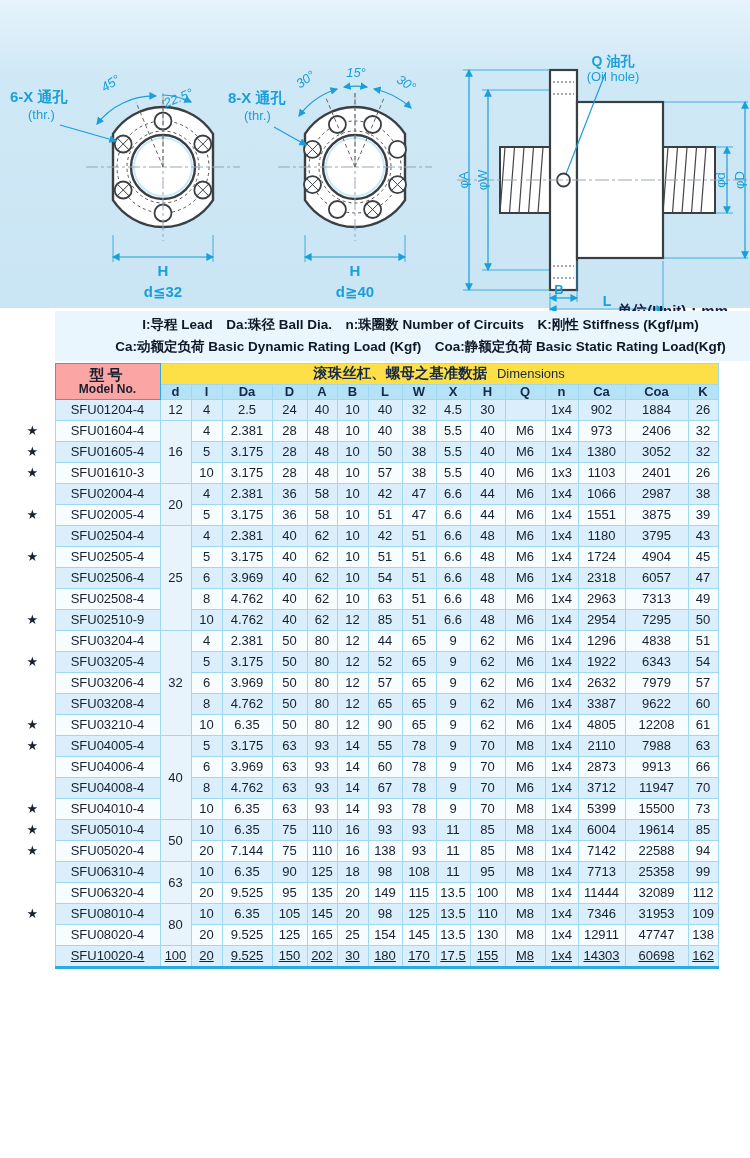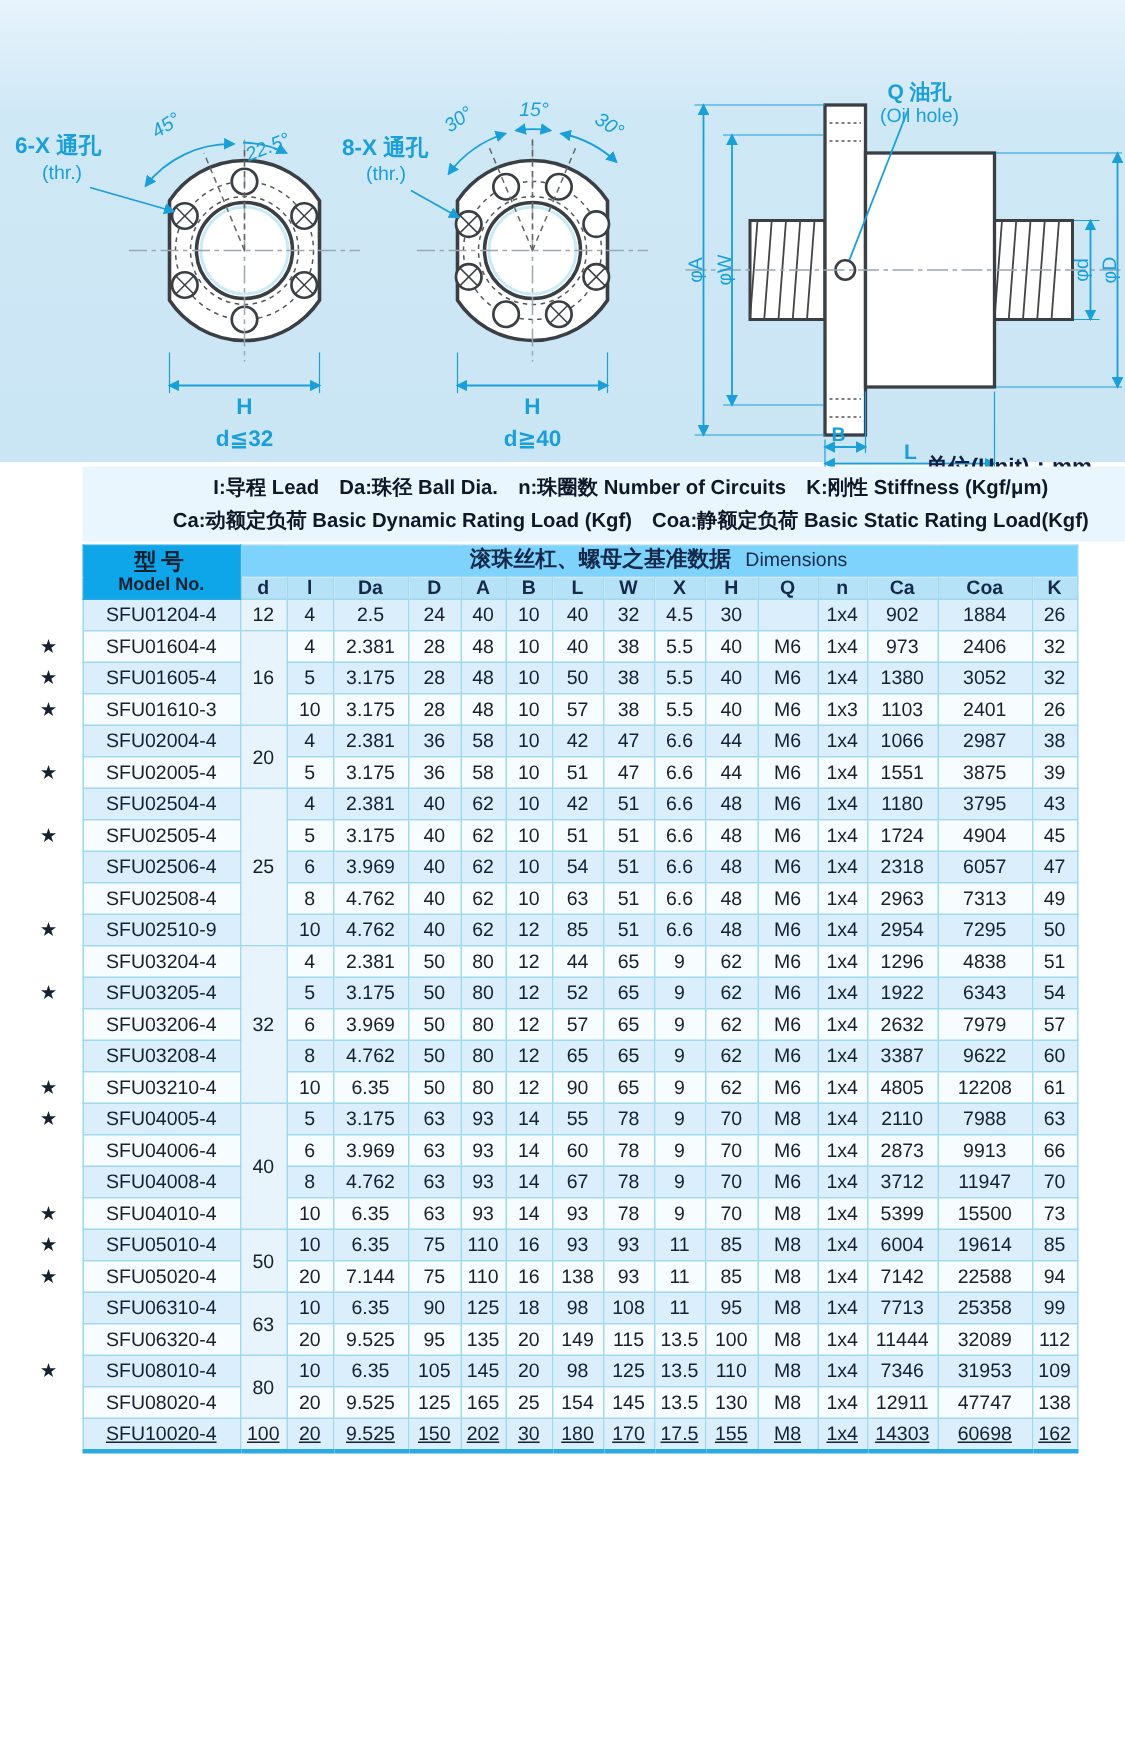--- a/index.html
+++ b/index.html
@@ -10,24 +10,24 @@
   .dw{position:absolute;}
   .unit{position:absolute;right:22px;top:282px;font-size:15px;font-weight:bold;color:#101f44;margin-top:20px;}
   .legend{position:absolute;left:55px;top:311px;width:731px;height:50px;background:#e9f6fd;
         text-align:center;font-size:13.5px;font-weight:bold;color:#0f1728;line-height:1.62;
         box-sizing:border-box;padding-top:3px;}
   table.spec{position:absolute;left:10px;top:363px;width:708px;border-collapse:collapse;table-layout:fixed;}
   .spec th,.spec td{border:1px solid #9fd8f1;font-size:13px;color:#16202e;text-align:center;
         padding:0;height:20px;line-height:1.1;overflow:hidden;white-space:nowrap;}
   .star-head,.star-cell{border:none !important;background:#ffffff !important;}
   .star-cell{color:#29abe2;font-size:16px;}
-  .model-head{background:#0ea5e9;color:#ffffff;border-color:#29abe2 !important;}
+  .model-head{background:#fca5a5;color:#ffffff;border-color:#29abe2 !important;}
   .mh-cn{font-size:15px;font-weight:bold;letter-spacing:3px;}
   .mh-en{font-size:12px;font-weight:bold;}
-  .dims-head{background:#7dd3fc;height:21px;}
+  .dims-head{background:#fde047;height:21px;}
   .dh-cn{font-size:14.5px;font-weight:bold;color:#16294a;}
   .dh-en{font-size:13px;color:#16294a;margin-left:6px;font-weight:normal;}
   #colrow th{background:#b5e2f7;font-weight:bold;font-size:13px;color:#16294a;height:14px;}
   tbody tr.even td{background:#daeefb;}
   tbody tr.odd td{background:#f7fcff;}
   td.d-cell{background:#e7f4fc !important;}
   tbody tr:last-child td:not(.star-cell){border-bottom:3px solid #29abe2;text-decoration:underline;}
   .note{position:absolute;left:30px;top:977px;width:705px;height:16px;overflow:hidden;white-space:nowrap;}
   .note-cn{font-size:14.5px;font-weight:bold;color:#161616;}
   .note-star{color:#29abe2;font-size:15px;margin:0 5px;}

